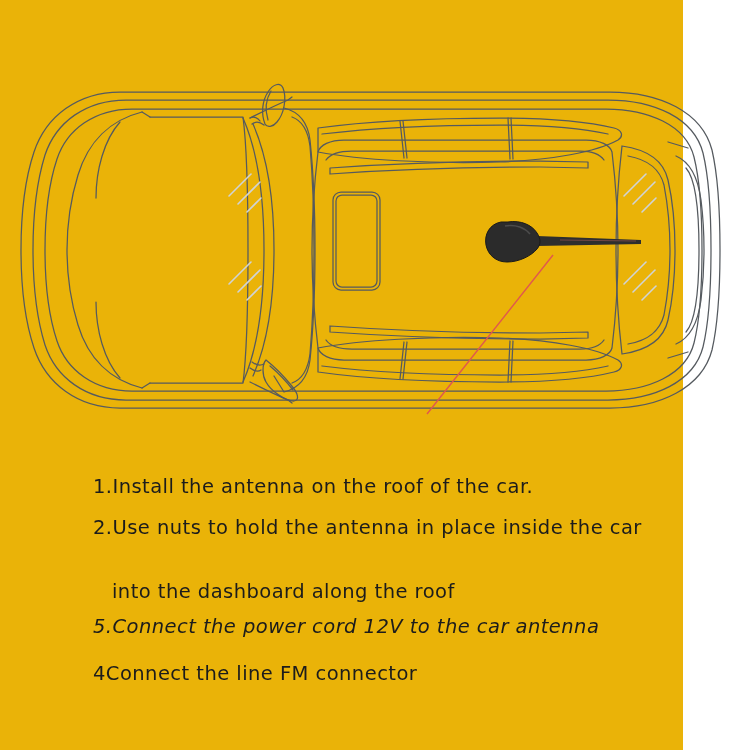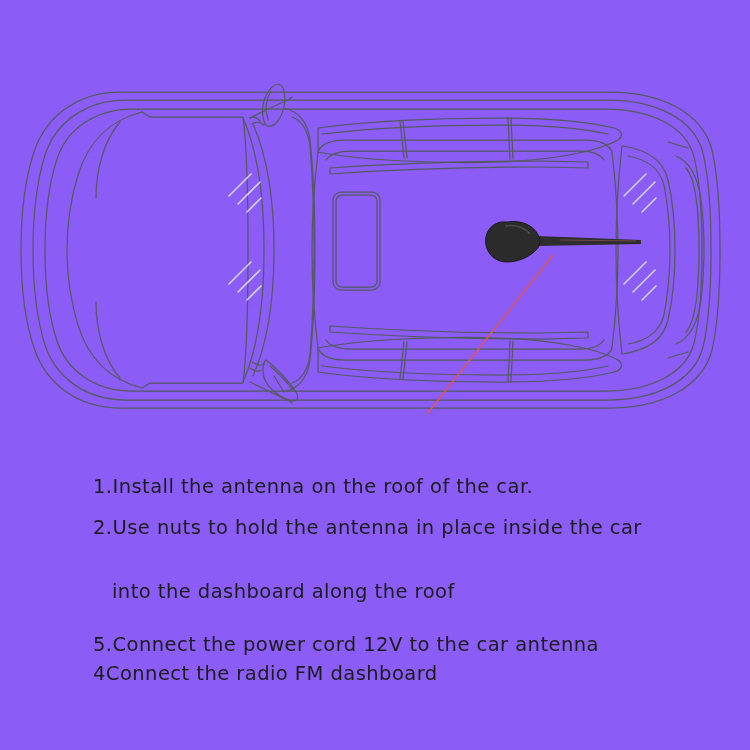--- a/index.html
+++ b/index.html
@@ -8,23 +8,23 @@
     background: #ffffff;
   }
   body {
     width: 750px;
     height: 750px;
     overflow: hidden;
     font-family: "DejaVu Sans", "Liberation Sans", sans-serif;
   }
   #page {
     position: relative;
-    width: 750px;
+    width: 683px;
     height: 750px;
-    background: #8b5cf6;
+    background: #eab308;
   }
   #diagram {
     position: absolute;
     left: 0;
     top: 0;
     width: 750px;
     height: 460px;
   }
   #instructions {
     position: absolute;
@@ -43,21 +43,21 @@
     letter-spacing: 0.45px;
     white-space: nowrap;
   }
   .step.indent {
     left: 112px;
   }
   .s1 { top: 20px; }
   .s2 { top: 61px; }
   .s3 { top: 102px; }
   .s3b { top: 125px; }
-  .s4 { top: 178px; }
+  .s4 { top: 160px; font-style: italic; }
   .s5 { top: 207px; }
 </style>
 </head>
 <body>
 
 <div id="page">
 
   <div id="diagram">
     <svg viewBox="0 0 750 460" width="750" height="460" xmlns="http://www.w3.org/2000/svg">
 
@@ -286,16 +286,16 @@
       </g>
 
     </svg>
   </div>
 
   <div id="instructions">
     <div class="step s1">1.Install the antenna on the roof of the car.</div>
     <div class="step s2">2.Use nuts to hold the antenna in place inside the car</div>
     <div class="step s3b indent">into the dashboard along the roof</div>
     <div class="step s4">5.Connect the power cord 12V to the car antenna</div>
-    <div class="step s5">4Connect the radio FM dashboard</div>
+    <div class="step s5">4Connect the line FM connector</div>
   </div>
 
 </div>
 
 </body></html>

